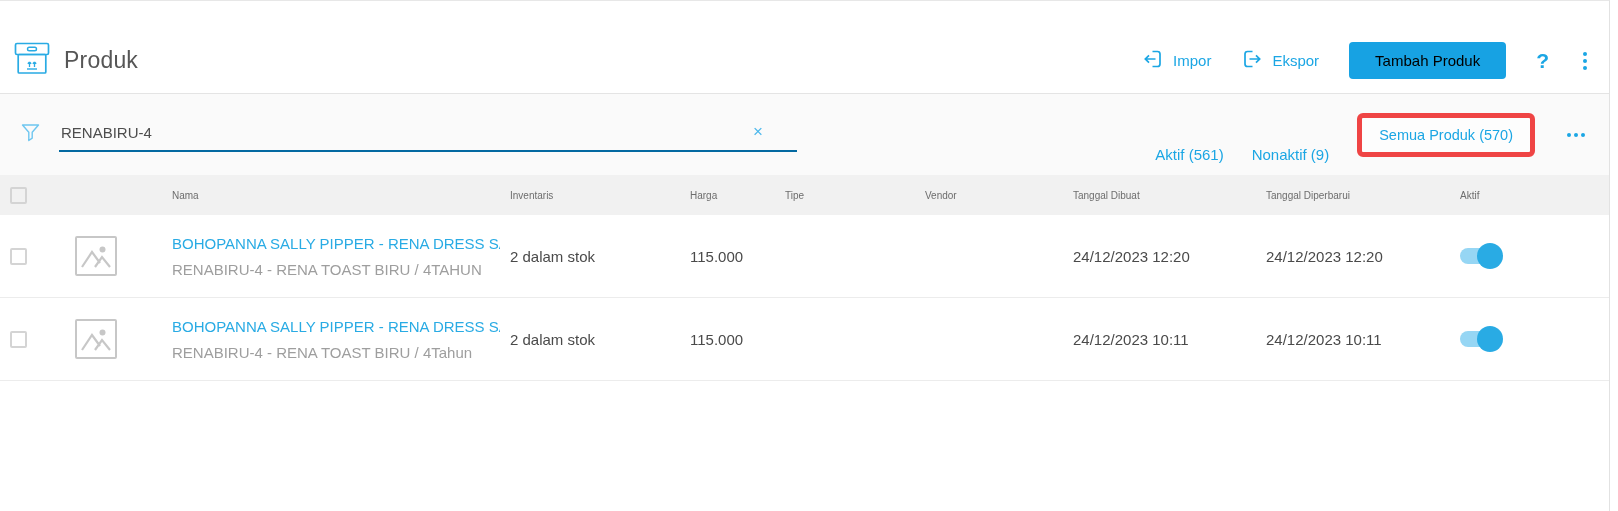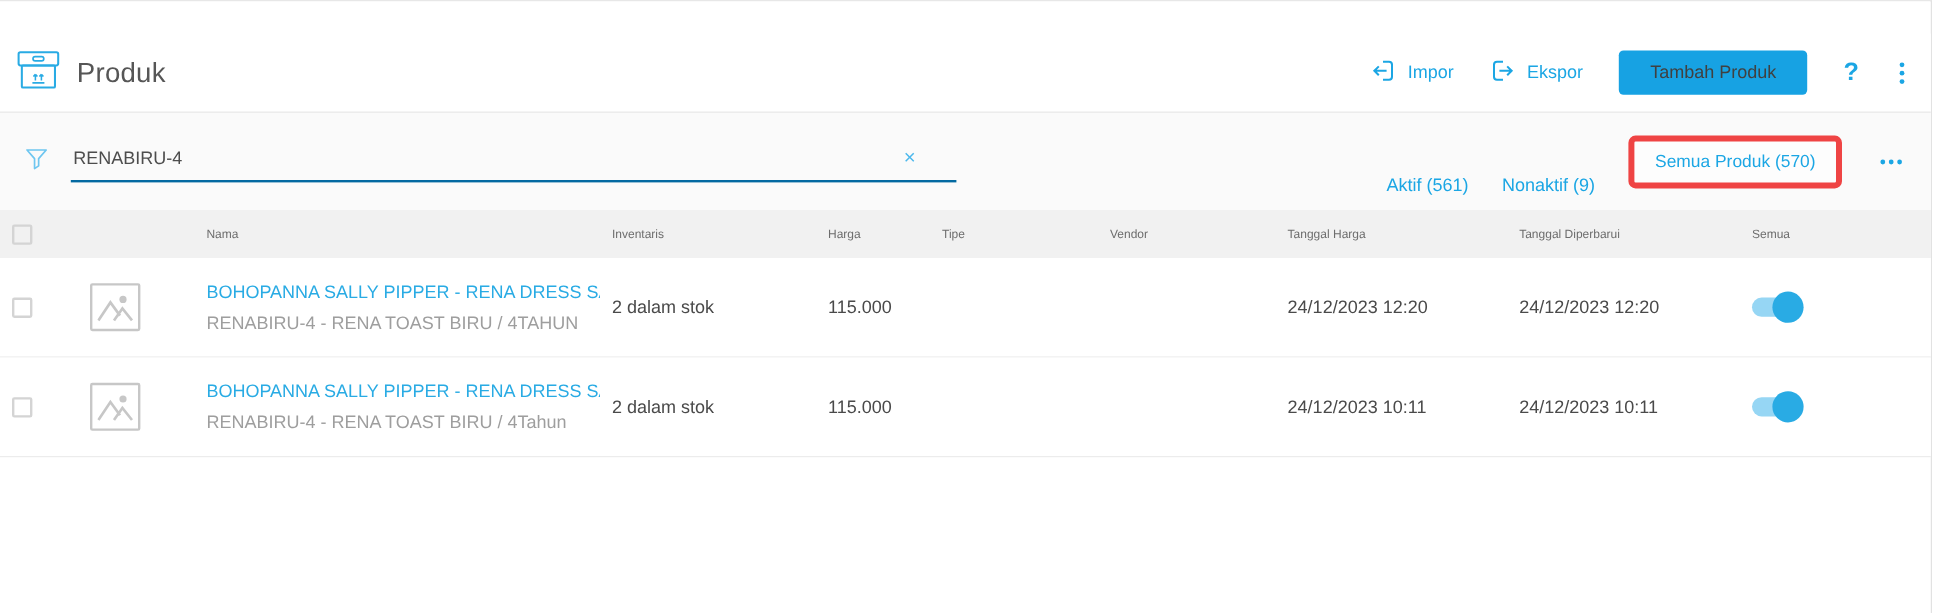--- a/index.html
+++ b/index.html
@@ -9,21 +9,21 @@
           border-top:1px solid #e7e7e7; border-right:1px solid #e2e2e2; }
 
   
   .topbar { height:66px; display:flex; align-items:center; padding:0 18px 0 14px;
             border-bottom:1px solid #e4e4e4; background:#fff;margin-top:27px; }
   .title-group { display:flex; align-items:center; gap:14px; }
   .page-title { font-size:23px; color:#565656; letter-spacing:.2px; }
   .top-actions { margin-left:auto; display:flex; align-items:center; gap:30px; }
   .link-btn { display:flex; align-items:center; gap:9px; color:#1ba6e4; font-size:15px;
               cursor:pointer; background:none; border:none; font-family:inherit; }
-  .primary-btn { background:#17a2e3; color:#404040; border:none; border-radius:4px;
+  .primary-btn { background:#17a2e3; color:#000000; border:none; border-radius:4px;
                  height:37px; padding:0 26px; font-size:15px; font-family:inherit;
                  cursor:pointer; }
   .help-btn { color:#1ba6e4; font-size:21px; font-weight:700; background:none; border:none;
               cursor:pointer; font-family:inherit; }
   .kebab { display:flex; flex-direction:column; gap:3px; cursor:pointer; padding:4px; }
   .kebab i { width:4px; height:4px; border-radius:50%; background:#1ba6e4; }
 
   
   .filterbar { height:81px; background:#fafafa; display:flex; align-items:center;
                padding:0 20px; }
@@ -145,23 +145,23 @@
   <div class="grid thead">
     <div class="cell-check">
         <div class="checkbox"></div>
       </div>
     <div></div>
     <div>Nama</div>
     <div>Inventaris</div>
     <div>Harga</div>
     <div>Tipe</div>
     <div>Vendor</div>
-    <div>Tanggal Harga</div>
+    <div>Tanggal Dibuat</div>
     <div>Tanggal Diperbarui</div>
-    <div>Semua</div>
+    <div>Aktif</div>
   </div>
 
   <div class="grid trow">
     <div class="cell-check">
         <div class="checkbox"></div>
       </div>
     <div style="padding-left:0;">
       <div class="thumb-box">
         <svg width="30" height="26" viewBox="0 0 30 26" fill="none">
           <circle cx="21.5" cy="6.5" r="3" fill="#c7c7c7"></circle>

